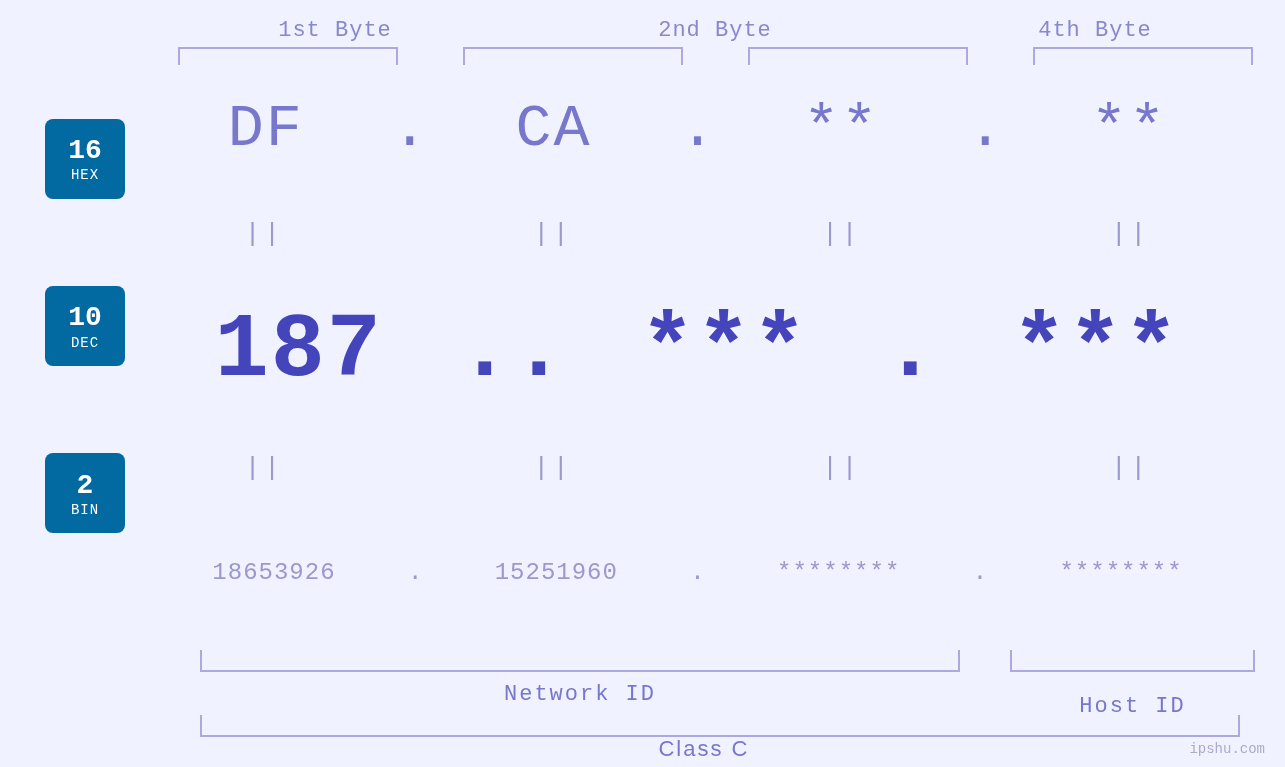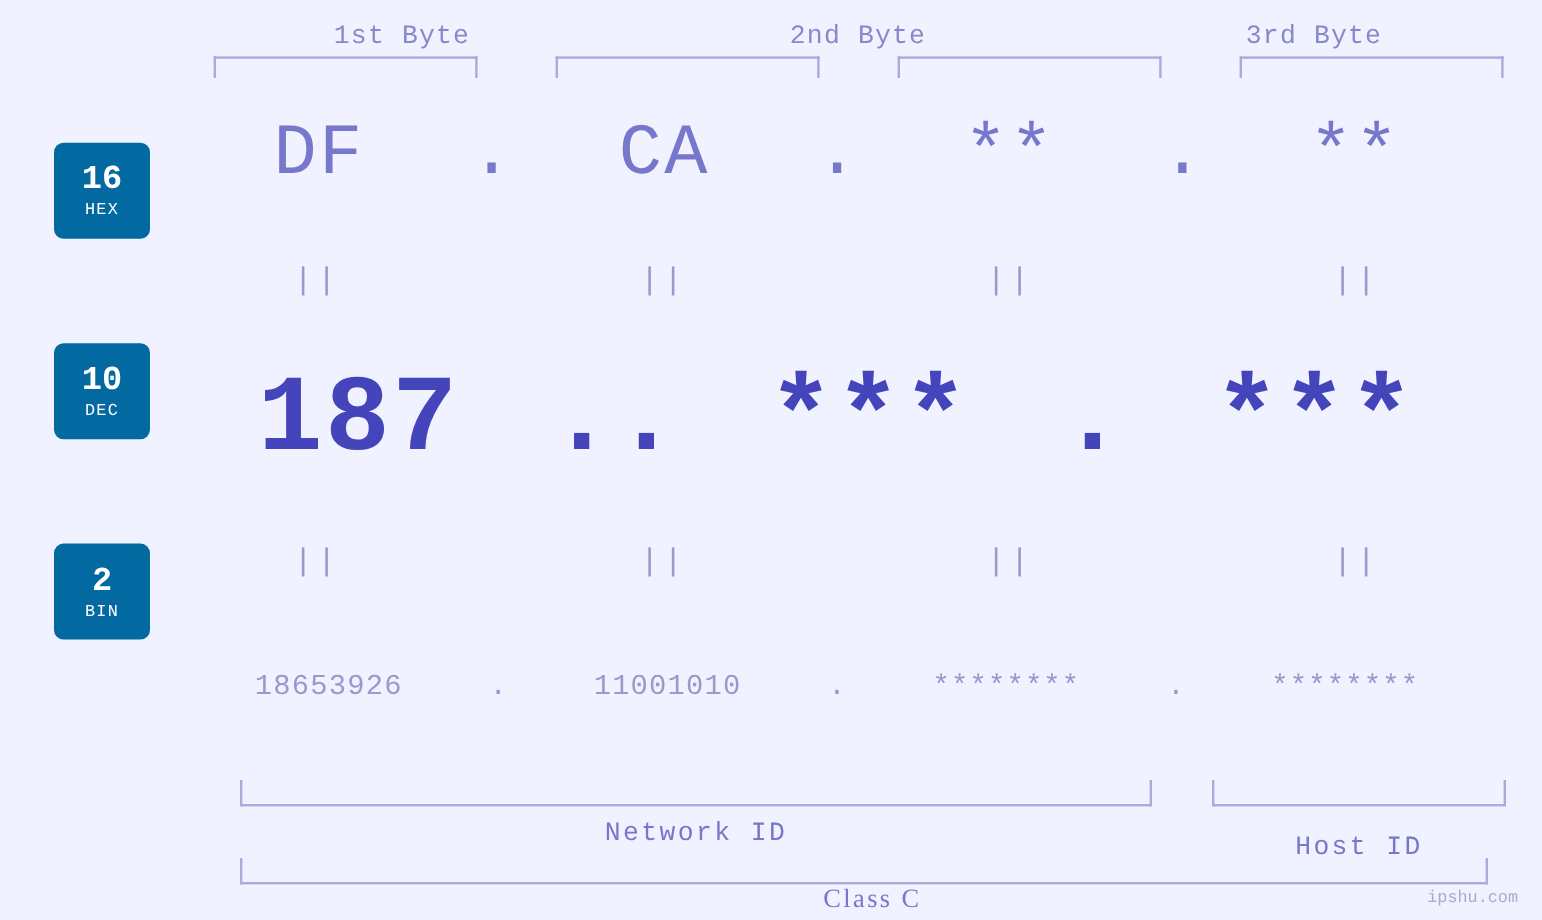--- a/index.html
+++ b/index.html
@@ -214,27 +214,27 @@
       bottom: 30px;
       width: 1040px;
       height: 22px;
       border-bottom: 2px solid #aaaadd;
       border-left: 2px solid #aaaadd;
       border-right: 2px solid #aaaadd;
     }
 
     .class-label {
       position: absolute;
-      left: 207px;
+      left: 184px;
       bottom: 5px;
       width: 1040px;
       text-align: center;
       color: #7777cc;
       font-size: 22px;
-      font-family: Liberation Serif, serif;
+      font-family: Liberation Sans, sans-serif;
       letter-spacing: 2px;
     }
 
     
     .watermark {
       position: absolute;
       bottom: 10px;
       right: 20px;
       color: #aaaacc;
       font-size: 14px;
@@ -280,21 +280,21 @@
     }
   </style>
 </head>
 <body>
 
 <div class="container">
 
   <div class="header-row">
     <div class="col-header">1st Byte</div>
     <div class="col-header">2nd Byte</div>
-    <div class="col-header">3rd Byte</div>
+    <div class="col-header">4th Byte</div>
   </div>
 
   <div class="bracket-row">
     <div style="width:220px;">
         <div class="bracket"></div>
       </div>
     <div style="width:220px;">
         <div class="bracket"></div>
       </div>
     <div style="width:220px;">
@@ -395,21 +395,21 @@
 
       <div style="flex:1; display:flex; align-items:center;">
         <div class="values-row">
           <div class="val-cell">
             <span class="bin-val">18653926</span>
           </div>
           <div class="dot-sep">
             <span class="dot-bin">.</span>
           </div>
           <div class="val-cell">
-            <span class="bin-val">11001010</span>
+            <span class="bin-val">15251960</span>
           </div>
           <div class="dot-sep">
             <span class="dot-bin">.</span>
           </div>
           <div class="val-cell">
             <span class="bin-val">********</span>
           </div>
           <div class="dot-sep">
             <span class="dot-bin">.</span>
           </div>

